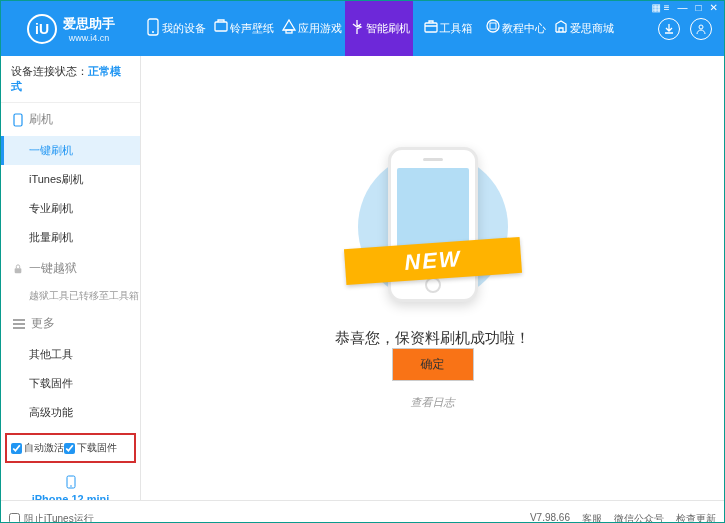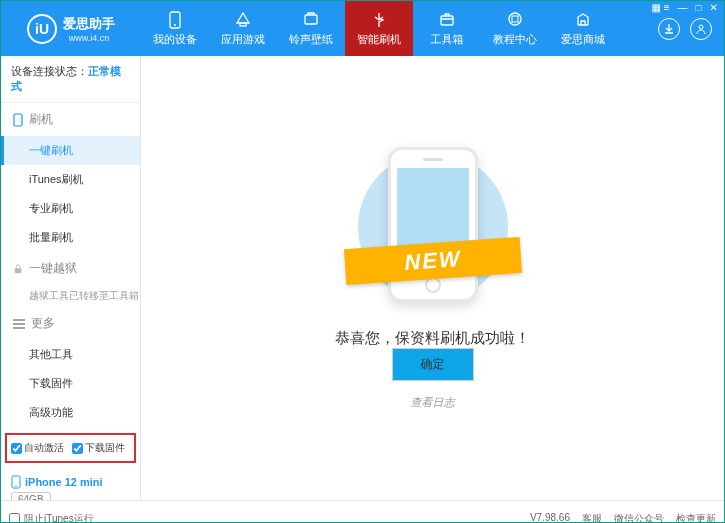--- a/index.html
+++ b/index.html
@@ -4,52 +4,52 @@
 <style>
 * { margin: 0; padding: 0; box-sizing: border-box; font-family: "Microsoft YaHei", sans-serif; }
 body { width: 725px; height: 523px; background: #fff; border: 1px solid #0a9b8e; overflow: hidden; }
 .header { height: 55px; background: #2196f3; display: flex; align-items: center; color: #fff; }
 .logo-area { width: 140px; display: flex; align-items: center; padding-left: 10px; }
 .logo-circle { width: 30px; height: 30px; border: 2px solid #fff; border-radius: 50%; display: flex; align-items: center; justify-content: center; font-weight: bold; font-size: 14px; margin-right: 6px; margin-left: 16px; }
 .logo-text { display: flex; flex-direction: column; align-items: center; }
 .logo-title { font-size: 13px; font-weight: bold; }
 .logo-sub { font-size: 9px; opacity: 0.9; }
 .nav { display: flex; flex: 1; height: 100%; }
-.nav-item { width: 68px; display: flex; flex-direction: column; align-items: center; justify-content: center; font-size: 11px; cursor: pointer; }
-.nav-item.active { background: #b91c1c; }
+.nav-item { width: 68px; display: flex; flex-direction: row; align-items: center; justify-content: center; font-size: 11px; cursor: pointer; }
+.nav-item.active { background: #6d28d9; }
 .nav-icon { width: 18px; height: 18px; margin-bottom: 3px; fill: #fff; }
 .titlebar { position: absolute; top: 0; right: 0; display: flex; gap: 2px; padding: 2px 4px; }
 .titlebar span { font-size: 10px; color: #fff; cursor: pointer; padding: 0 3px; }
 .header-right { display: flex; gap: 10px; padding-right: 12px; }
 .circ-btn { width: 22px; height: 22px; border: 1.5px solid #fff; border-radius: 50%; display: flex; align-items: center; justify-content: center; cursor: pointer; }
 .body { display: flex; height: calc(100% - 55px - 22px); }
 .sidebar { width: 140px; border-right: 1px solid #e5e5e5; display: flex; flex-direction: column; font-size: 12px; color: #333; overflow: hidden; }
 .status-row { padding: 8px 10px; font-size: 11px; border-bottom: 1px solid #eee; }
 .status-val { color: #2196f3; font-weight: bold; }
 .side-section { padding: 8px 12px; color: #888; font-size: 12px; display: flex; align-items: center; gap: 6px; }
 .side-item { padding: 7px 0 7px 28px; cursor: pointer; font-size: 11px; }
 .side-item.active { background: #e3f2fd; color: #2196f3; border-left: 3px solid #2196f3; padding-left: 25px; }
 .side-note { font-size: 10px; color: #999; padding: 4px 0 4px 28px; }
-.checks { border: 2px solid #d32f2f; margin: 6px 4px; padding: 6px 4px; display: flex; gap: 8px; font-size: 10px; }
+.checks { border: 2px solid #d32f2f; margin: 6px 4px; padding: 6px 4px; display: flex; font-size: 10px; }
 .checks label { display: flex; align-items: center; gap: 2px; color: #444; }
 .checks input { accent-color: #2196f3; width: 11px; height: 11px; }
 .device-info { padding: 6px 10px; font-size: 11px; }
-.device-name { color: #2196f3; font-weight: bold; display: flex; align-items: center; gap: 4px; }
+.device-name { color: #2196f3; font-weight: bold; display: flex; align-items: center; gap: 4px; flex-direction: column; }
 .device-storage { border: 1px solid #ccc; border-radius: 3px; padding: 1px 6px; font-size: 10px; color: #777; display: inline-block; margin-top: 3px; }
 .main { flex: 1; display: flex; flex-direction: column; align-items: center; justify-content: center; position: relative; }
 .phone-ill { position: relative; width: 140px; height: 160px; }
 .circle-bg { position: absolute; width: 150px; height: 150px; border-radius: 50%; background: #c5e4f7; left: -5px; top: 5px; }
 .phone { position: absolute; width: 90px; height: 155px; background: #fff; border-radius: 14px; left: 25px; top: 0; box-shadow: 0 4px 12px rgba(0,0,0,0.15); border: 3px solid #e8e8e8; }
 .phone::before { content: ""; position: absolute; top: 8px; left: 50%; transform: translateX(-50%); width: 20px; height: 3px; background: #ddd; border-radius: 2px; }
 .phone::after { content: ""; position: absolute; bottom: 6px; left: 50%; transform: translateX(-50%); width: 12px; height: 12px; border: 2px solid #ddd; border-radius: 50%; }
 .phone-screen { position: absolute; top: 18px; left: 6px; right: 6px; bottom: 24px; background: #b3ddf5; border-radius: 2px; }
 .ribbon { position: absolute; bottom: 28px; left: -18px; right: -18px; height: 36px; background: #ffb300; display: flex; align-items: center; justify-content: center; transform: rotate(-4deg); box-shadow: 0 2px 4px rgba(0,0,0,0.2); }
 .ribbon-text { color: #fff; font-weight: 900; font-size: 22px; letter-spacing: 2px; font-style: italic; }
 .success-text { margin-top: 22px; font-size: 15px; color: #333; }
-.ok-btn { padding: 7px 28px; border: 1px solid #ccc; background: #0ea5e9; font-size: 12px; cursor: pointer; color: #333; }
+.ok-btn { padding: 7px 28px; border: 1px solid #ccc; background: #f97316; font-size: 12px; cursor: pointer; color: #333; }
 .log-link { margin-top: 14px; font-size: 11px; color: #999; cursor: pointer; font-style: italic; }
 .footer { height: 36px; border-top: 1px solid #e5e5e5; display: flex; align-items: center; font-size: 10px; color: #666; padding: 0 8px; }
 .footer-left { display: flex; align-items: center; gap: 4px; }
 .footer-right { margin-left: auto; display: flex; gap: 12px; }
 .footer-right span { cursor: pointer; }
 .lock-icon { width: 10px; height: 10px; fill: #bbb; }
 .list-icon { width: 12px; height: 10px; }
 </style>
 </head>
 <body>
@@ -71,31 +71,31 @@
   <div class="nav" id="nav">
       <div class="nav-item">
         <svg class="nav-icon" viewBox="0 0 16 18">
           <rect x="3" y="1" width="10" height="16" rx="2" fill="none" stroke="#fff" stroke-width="1.3"></rect>
           <circle cx="8" cy="14" r="1" fill="#fff"></circle>
         </svg>
         <span>我的设备</span>
       </div>
       <div class="nav-item">
         <svg class="nav-icon" viewBox="0 0 16 18">
+          <rect x="2" y="4" width="12" height="9" rx="1" fill="none" stroke="#fff" stroke-width="1.3"></rect>
+          <path d="M5 4V2h6v2" fill="none" stroke="#fff" stroke-width="1.3"></path>
+        </svg>
+        <span>铃声壁纸</span>
+      </div>
+      <div class="nav-item">
+        <svg class="nav-icon" viewBox="0 0 16 18">
           <path d="M8 2l6 10H2z" fill="none" stroke="#fff" stroke-width="1.3"></path>
           <rect x="5" y="12" width="6" height="3" fill="none" stroke="#fff" stroke-width="1.3"></rect>
         </svg>
         <span>应用游戏</span>
-      </div>
-      <div class="nav-item">
-        <svg class="nav-icon" viewBox="0 0 16 18">
-          <rect x="2" y="4" width="12" height="9" rx="1" fill="none" stroke="#fff" stroke-width="1.3"></rect>
-          <path d="M5 4V2h6v2" fill="none" stroke="#fff" stroke-width="1.3"></path>
-        </svg>
-        <span>铃声壁纸</span>
       </div>
       <div class="nav-item active">
         <svg class="nav-icon" viewBox="0 0 16 18">
           <path d="M8 2v5l4 2-4 2v5M4 6l4 3 4-3" fill="none" stroke="#fff" stroke-width="1.3"></path>
         </svg>
         <span>智能刷机</span>
       </div>
       <div class="nav-item">
         <svg class="nav-icon" viewBox="0 0 16 18">
           <rect x="2" y="5" width="12" height="9" rx="1" fill="none" stroke="#fff" stroke-width="1.3"></rect>

